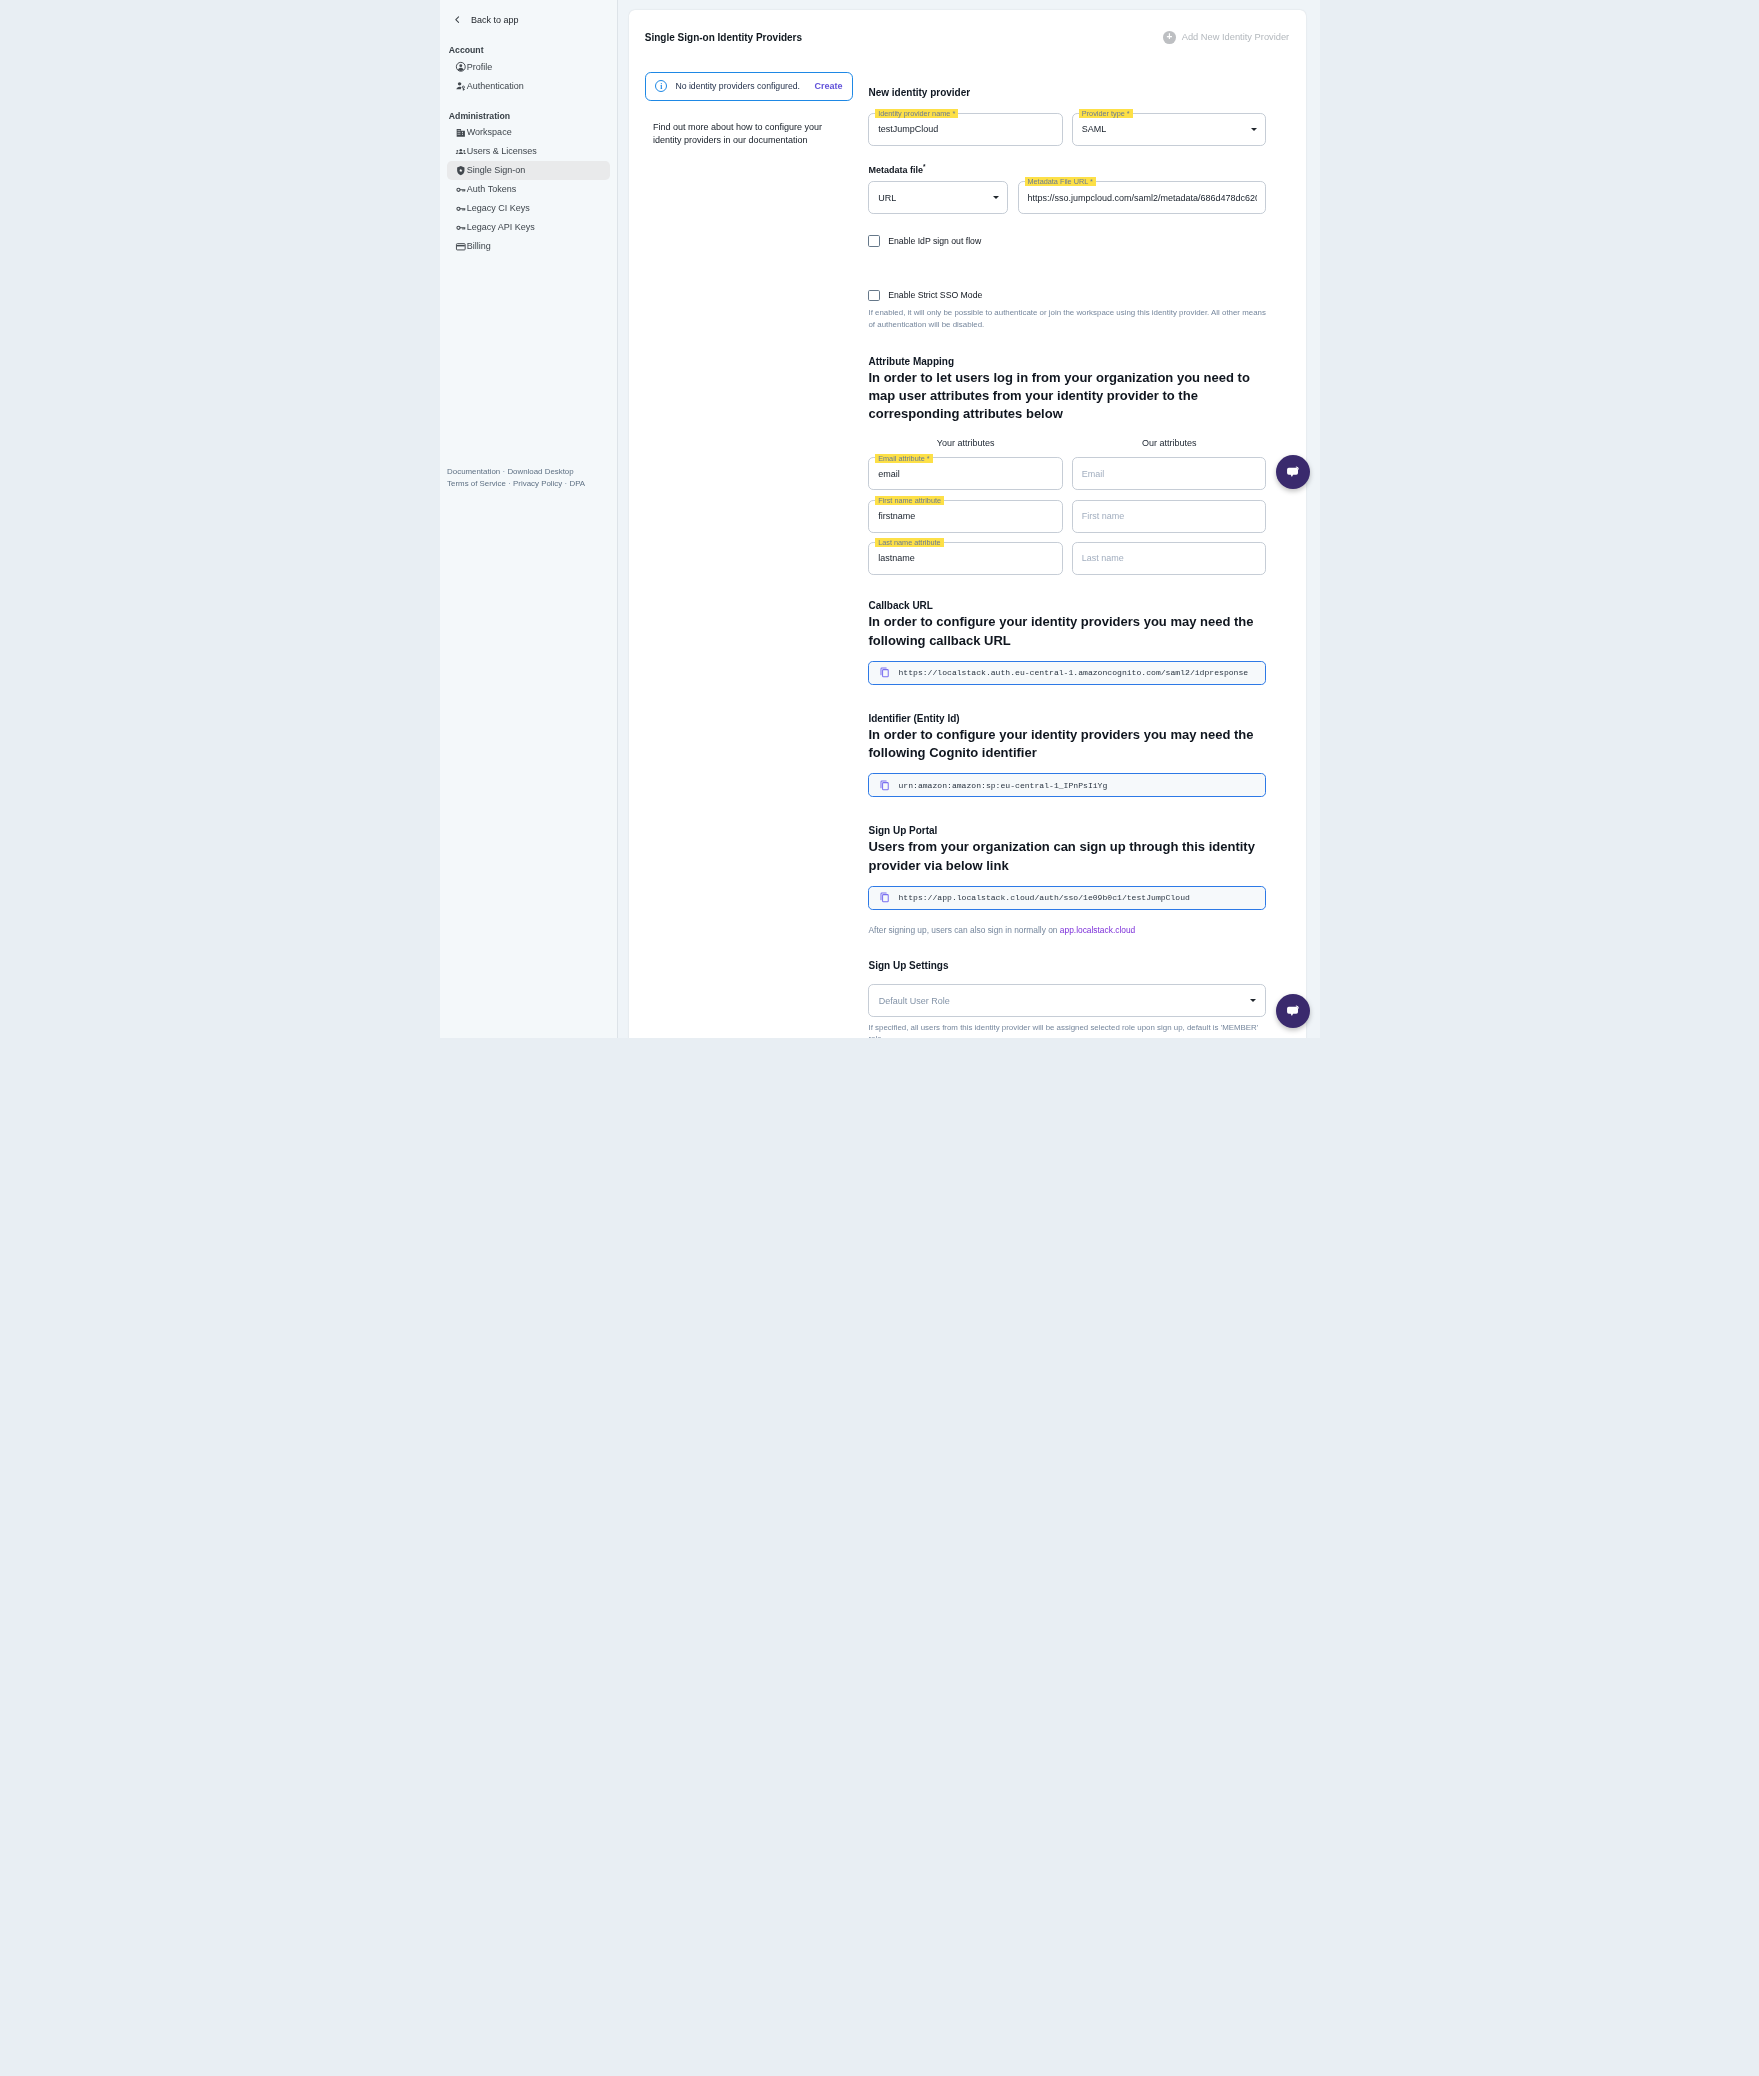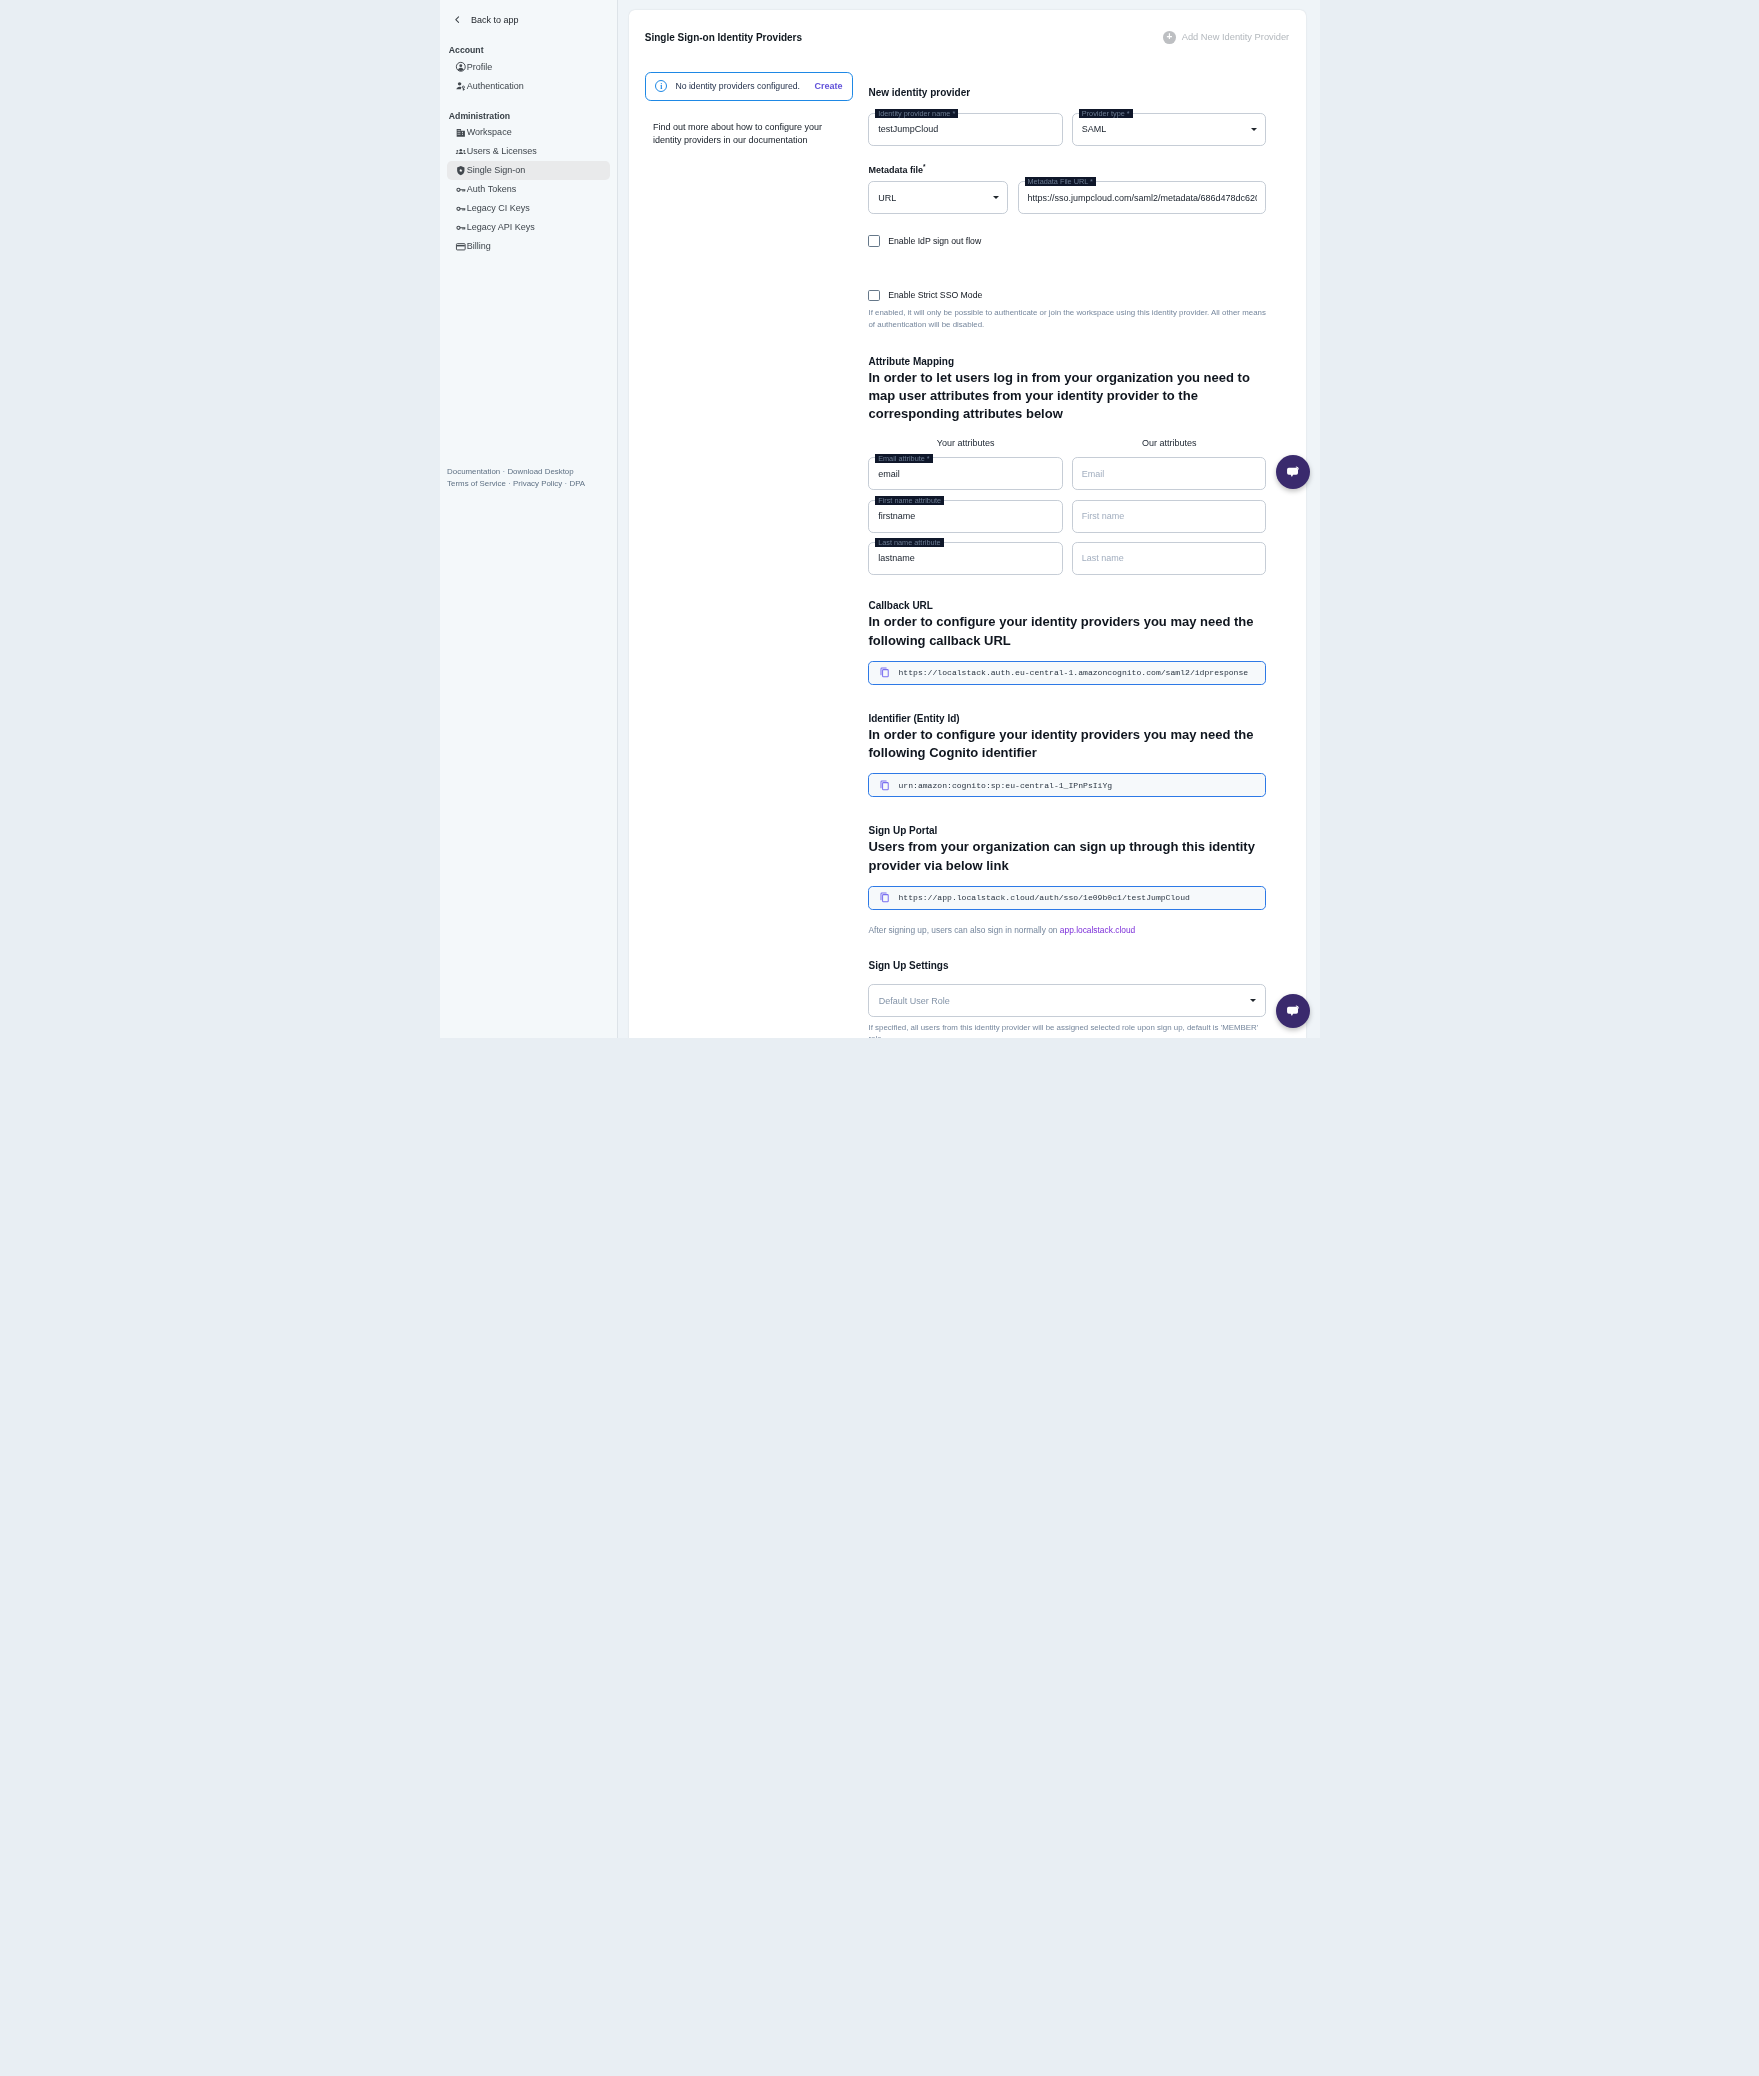--- a/index.html
+++ b/index.html
@@ -91,21 +91,21 @@
   
   h3.sec { font-size: 10px; font-weight: 700; color:#0f1722; }
   .row2 { display:grid; grid-template-columns: 1fr 1fr; gap: 9.3px; }
   .tf {
     position:relative; height:33px; background:#fff;
     border: 0.6px solid #c6cdd6; border-radius: 5.2px;
     display:flex; align-items:center; padding: 0 8.7px;
   }
   .tf .flabel {
     position:absolute; top:-4.7px; left:5.8px;
-    background:#0f172a; padding: 0 2.9px;
+    background:#fde047; padding: 0 2.9px;
     font-size: 7.3px; color:#6b7b92; white-space:nowrap;
   }
   .tf input {
     width:100%; border:none; outline:none; background:transparent;
     font-family: "Liberation Sans", sans-serif;
     font-size: 9px; color:#18202b;
   }
   .tf input::placeholder { color:#a2aebf; opacity:1; }
   .selectbox { cursor:pointer; justify-content:space-between; gap:5.8px; }
   .selectbox .val { font-size:9px; color:#18202b; }
@@ -411,21 +411,21 @@
 
           <h3 class="sec mt48">Identifier (Entity Id)</h3>
           <p class="bold-desc">In order to configure your identity providers you may need the following Cognito identifier</p>
           <div class="codebox">
             <span class="copy">
               <svg width="12.8" height="12.8" viewBox="0 0 24 24">
                   <rect x="8.6" y="6.8" width="10.6" height="13.4" rx="1.6" fill="none" stroke="#7a6ff0" stroke-width="1.9"></rect>
                   <path d="M5.6 16.6V5.4c0-.9.7-1.6 1.6-1.6h8.2" fill="none" stroke="#7a6ff0" stroke-width="1.9" stroke-linecap="round"></path>
                 </svg>
             </span>
-            <code>urn:amazon:cognito:sp:eu-central-1_IPnPsIiYg</code>
+            <code>urn:amazon:amazon:sp:eu-central-1_IPnPsIiYg</code>
           </div>
 
           <h3 class="sec mt48">Sign Up Portal</h3>
           <p class="bold-desc">Users from your organization can sign up through this identity provider via below link</p>
           <div class="codebox">
             <span class="copy">
               <svg width="12.8" height="12.8" viewBox="0 0 24 24">
                   <rect x="8.6" y="6.8" width="10.6" height="13.4" rx="1.6" fill="none" stroke="#7a6ff0" stroke-width="1.9"></rect>
                   <path d="M5.6 16.6V5.4c0-.9.7-1.6 1.6-1.6h8.2" fill="none" stroke="#7a6ff0" stroke-width="1.9" stroke-linecap="round"></path>
                 </svg>

